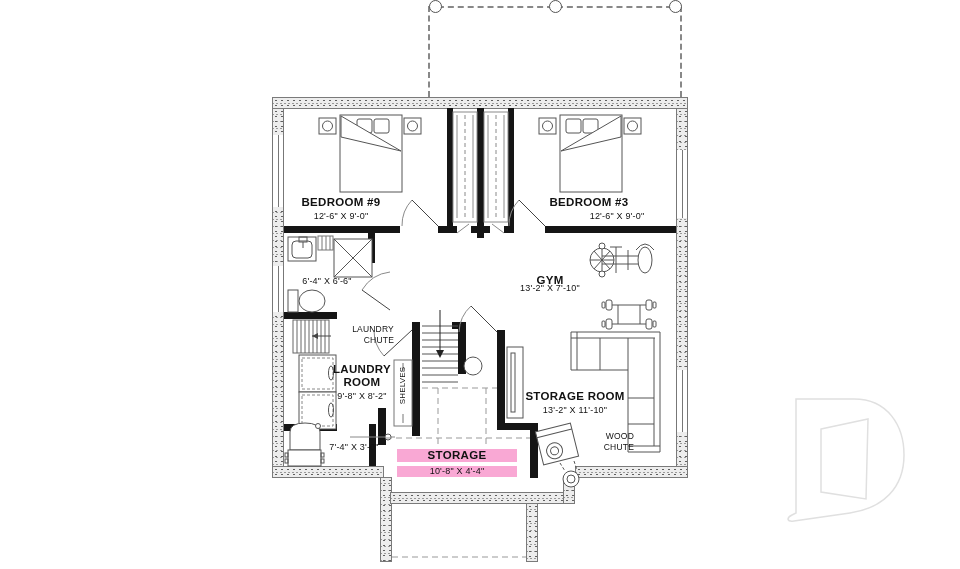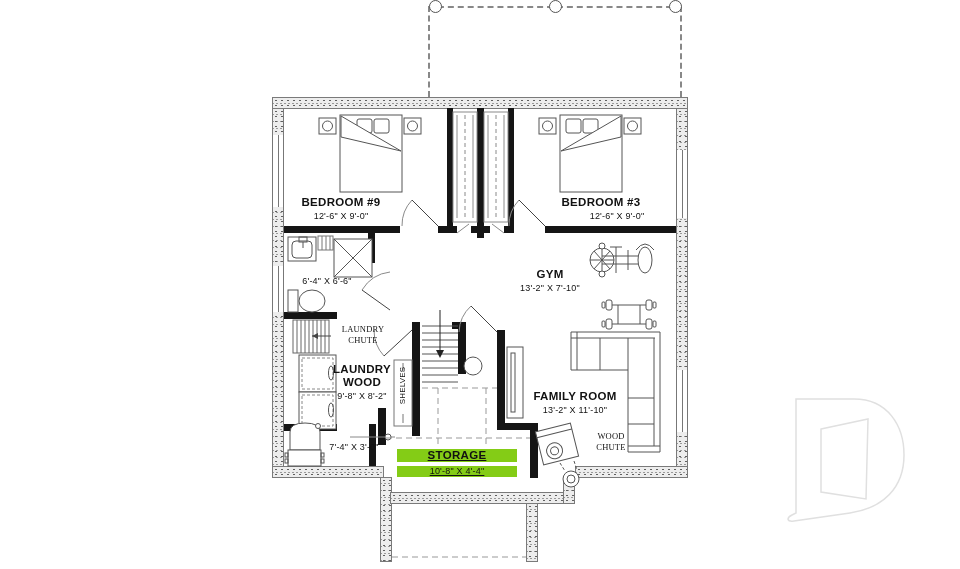--- a/index.html
+++ b/index.html
@@ -16,22 +16,22 @@
   .win{position:absolute;background:#fff;box-sizing:border-box;
        border-left:1px solid #777;border-right:1px solid #777;}
   .win .winline{position:absolute;left:50%;top:0;bottom:0;width:1px;background:#777;}
   
   .deck{position:absolute;box-sizing:border-box;border-top:2px dashed #888;
         border-left:2px dashed #888;border-right:2px dashed #888;}
   .post{position:absolute;width:13px;height:13px;border:1.5px solid #555;border-radius:50%;background:#fff;box-sizing:border-box;}
   
   .lbl{position:absolute;font-size:9px;color:#111;text-align:center;letter-spacing:.2px;line-height:11px;}
   .lbl-b{font-weight:bold;font-size:11.5px;letter-spacing:.3px;line-height:13px;}
-  .left{text-align:center;font-family:Liberation Serif, serif;}
-  .bg{background:#84cc16;text-decoration:underline;}
+  .left{text-align:right;}
+  .bg{background:#f9a8d4;}
   .vlbl{transform:rotate(-90deg);transform-origin:center;font-size:8px;}
   svg.linework{position:absolute;left:0;top:0;}
 </style>
 </head>
 <body>
 
 <div class="canvas">
 
   <div class="deck" style="left:428px;top:6px;width:254px;height:91px;"></div>
   <div class="post" style="left:429px;top:0px;"></div>
@@ -289,38 +289,38 @@
 
     <g stroke="#e0e0e0" stroke-width="1.5">
       <path d="M796,399 L854,399 C888,399 904,426 904,455 C904,488 883,508 850,513 L794,521 C787,522 786,518 792,515 L796,513 Z"></path>
       <path d="M821,429 L868,419 L866,499 L821,492 Z"></path>
     </g>
   </svg>
 
   <div class="lbl lbl-b" style="left:271px;top:196px;width:140px;">BEDROOM #9</div>
   <div class="lbl" style="left:271px;top:211px;width:140px;">12'-6" X 9'-0"</div>
 
-  <div class="lbl lbl-b" style="left:531px;top:196px;width:140px;">BEDROOM #3</div>
+  <div class="lbl lbl-b" style="left:519px;top:196px;width:140px;">BEDROOM #3</div>
   <div class="lbl" style="left:547px;top:211px;width:140px;">12'-6" X 9'-0"</div>
 
-  <div class="lbl lbl-b" style="left:490px;top:268px;width:120px;">GYM</div>
+  <div class="lbl lbl-b" style="left:490px;top:274px;width:120px;">GYM</div>
   <div class="lbl" style="left:490px;top:283px;width:120px;">13'-2" X 7'-10"</div>
 
   <div class="lbl" style="left:277px;top:276px;width:100px;">6'-4" X 6'-6"</div>
 
   <div class="lbl left" style="left:332px;top:324px;width:62px;font-size:8.5px;">LAUNDRY CHUTE</div>
 
-  <div class="lbl lbl-b" style="left:322px;top:363px;width:80px;">LAUNDRY WOOD</div>
+  <div class="lbl lbl-b" style="left:322px;top:363px;width:80px;">LAUNDRY ROOM</div>
   <div class="lbl" style="left:312px;top:391px;width:100px;">9'-8" X 8'-2"</div>
 
   <div class="lbl vlbl" style="left:378px;top:380px;width:48px;">SHELVES</div>
 
   <div class="lbl" style="left:314px;top:442px;width:80px;">7'-4" X 3'-0"</div>
 
   <div class="lbl lbl-b bg" style="left:397px;top:449px;width:120px;">STORAGE</div>
   <div class="lbl bg" style="left:397px;top:466px;width:120px;">10'-8" X 4'-4"</div>
 
-  <div class="lbl lbl-b" style="left:505px;top:390px;width:140px;">FAMILY ROOM</div>
+  <div class="lbl lbl-b" style="left:505px;top:390px;width:140px;">STORAGE ROOM</div>
   <div class="lbl" style="left:505px;top:405px;width:140px;">13'-2" X 11'-10"</div>
 
   <div class="lbl left" style="left:588px;top:431px;width:46px;font-size:8.5px;">WOOD CHUTE</div>
 
 </div>
 
 </body></html>

